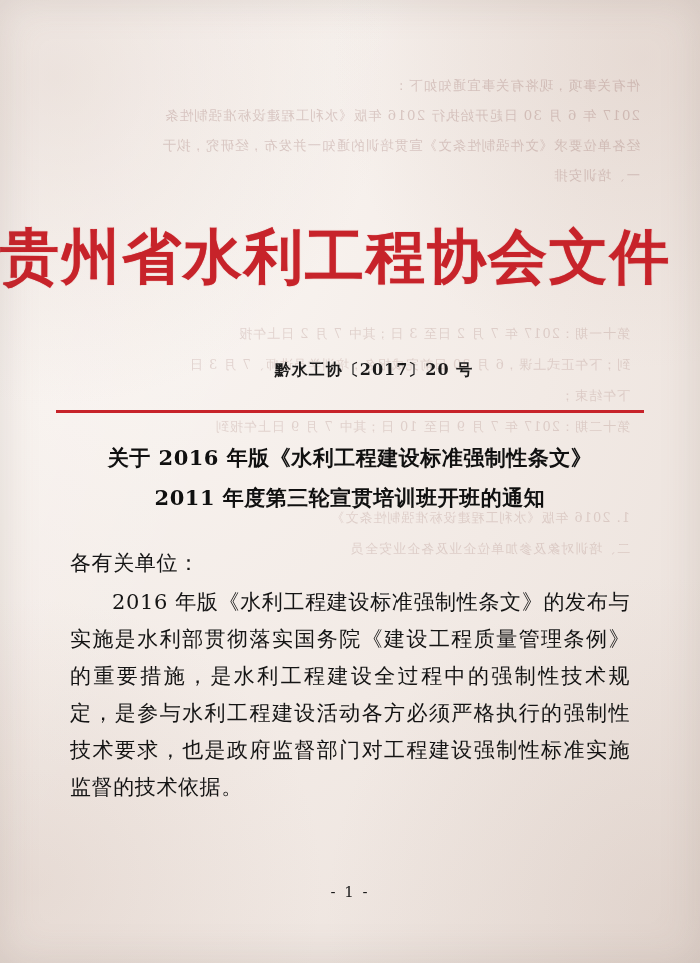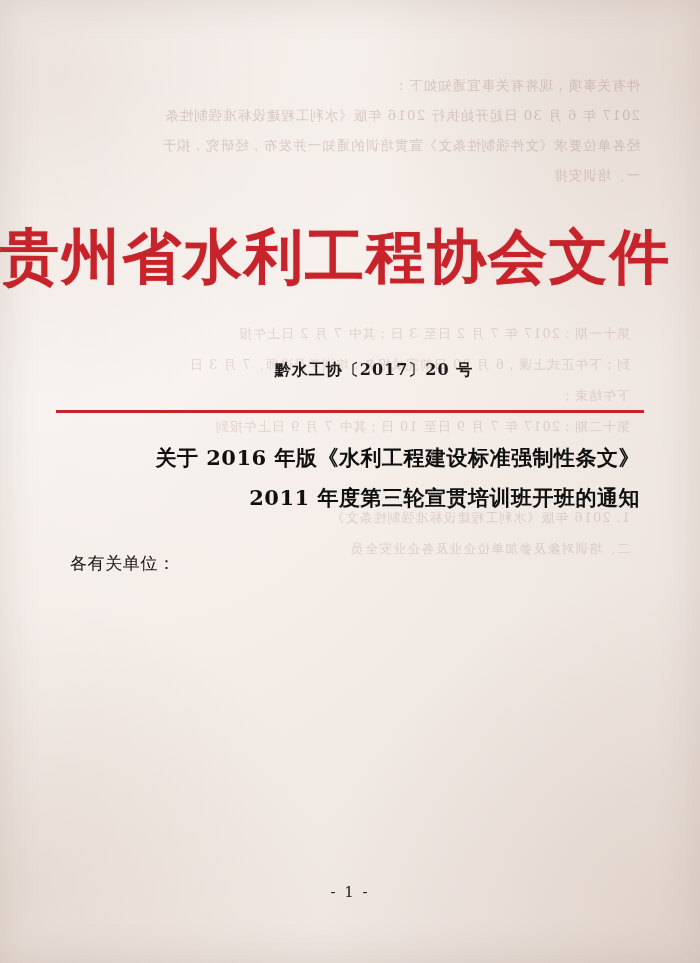--- a/index.html
+++ b/index.html
@@ -103,36 +103,36 @@
     height: 2.5px;
     background: #c7232a;
   }
 
   
   .doc-title {
     position: absolute;
     top: 438px;
     left: 60px;
     width: 580px;
-    text-align: right;
+    text-align: center;
     color: #101010;
     font-size: 21px;
     font-weight: bold;
     line-height: 40px;
     letter-spacing: 0.5px;
   }
 
   
   .body-block {
     position: absolute;
     top: 545px;
     left: 70px;
     width: 560px;
     color: #141414;
-    font-size: 17px;
+    font-size: 21px;
     line-height: 37px;
     letter-spacing: 0.6px;
     text-align: justify;
   }
   .salutation {
     margin: 0 0 2px 0;
   }
   .para {
     margin: 0;
     text-indent: 2em;
@@ -178,18 +178,19 @@
 
   <div class="red-rule"></div>
 
   <div class="doc-title">
     <div>关于 2016 年版《水利工程建设标准强制性条文》</div>
     <div>2011 年度第三轮宣贯培训班开班的通知</div>
   </div>
 
   <div class="body-block">
     <p class="salutation">各有关单位：</p>
+    <p class="para">2016 年版《水利工程建设标准强制性条文》的发布与实施是水利部贯彻落实国务院《建设工程质量管理条例》的重要措施，是水利工程建设全过程中的强制性技术规定，是参与水利工程建设活动各方必须严格执行的强制性技术要求，也是政府监督部门对工程建设强制性标准实施监督的技术依据。</p>
   </div>
 
   <div class="page-number">- 1 -</div>
 
   <div class="edge-shadow"></div>
 </div>
 
 </body></html>

